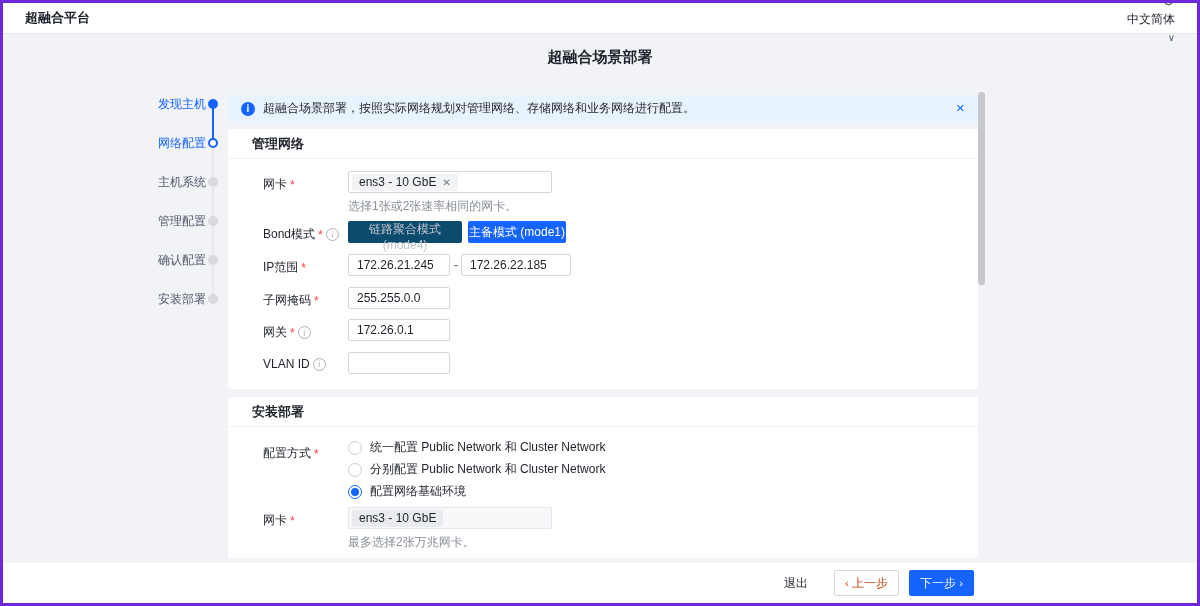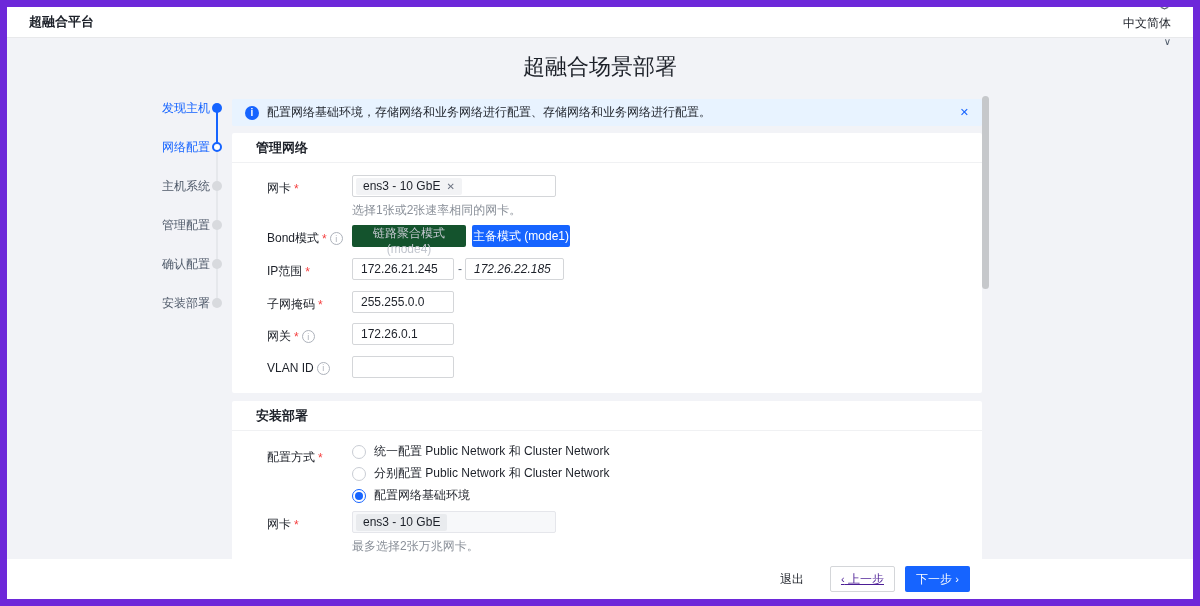--- a/index.html
+++ b/index.html
@@ -1,28 +1,28 @@
 <!DOCTYPE html>
 <html><head>
 <meta charset="utf-8">
 <style>
   * { margin:0; padding:0; box-sizing:border-box; }
   html,body { width:1200px; height:606px; }
   body { font-family:"Liberation Sans","DejaVu Sans",sans-serif; font-size:12px; color:#1d2129; }
-  .page { position:relative; width:1200px; height:606px; background:#f2f3f7; border:7px solid #6d28d9; overflow:hidden; }
+  .page { position:relative; width:1200px; height:606px; background:#f2f3f7; border:3px solid #6d28d9; overflow:hidden; }
 
   
   .topbar { position:absolute; left:0; top:0; width:100%; height:31px; background:#fff; border-bottom:1px solid #e8e9eb; display:flex; align-items:center; justify-content:space-between; padding:0 22px; }
   .brand { font-weight:bold; font-size:13px; color:#1d2129; }
   .lang { display:flex; align-items:flex-end; gap:5px; cursor:pointer; color:#1d2129; font-size:12px;flex-direction:column; }
   .lang svg { display:block; }
   .lang .caret { font-size:10px; color:#4e5969; line-height:1; }
 
   
-  .page-title { position:absolute; top:45px; left:0; width:100%; text-align:center; font-size:22px; font-weight:400; color:#1d2129; }
+  .page-title { position:absolute; top:45px; left:0; width:100%; text-align:center; font-size:15px; font-weight:700; color:#1d2129; }
 
   
   .step-line { position:absolute; left:209px; width:2px; border-radius:1px; }
   .step-line.blue { top:101px; height:39px; background:#1664ff; }
   .step-line.gray { top:140px; height:157px; background:#e6e8ec; }
   .step { position:absolute; left:130px; width:73px; text-align:right; font-size:12px; color:#4e5969; cursor:pointer; line-height:12px; }
   .step.active { color:#1664ff; }
   .step-dot { position:absolute; left:205px; width:10px; height:10px; border-radius:50%; background:#d8dade; }
   .step-dot.done { background:#1664ff; }
   .step-dot.current { background:#fff; border:2px solid #1664ff; }
@@ -44,35 +44,35 @@
   .helper { position:absolute; left:120px; font-size:12px; color:#8a9099; }
 
   .inp { position:absolute; height:22px; border:1px solid #d4d6d9; border-radius:2px; background:#fff; font-family:inherit; font-size:12px; color:#1d2129; padding:0 8px; outline:none; }
   .tag-input { position:absolute; height:22px; border:1px solid #d4d6d9; border-radius:2px; background:#fff; display:flex; align-items:center; padding:0 3px; }
   .tag-input.disabled { background:#f7f8fa; border-color:#e5e6eb; }
   .tag { background:#f2f3f5; border-radius:2px; height:17px; display:flex; align-items:center; padding:0 7px; font-size:12px; color:#1d2129; gap:6px; }
   .tag-input.disabled .tag { background:#e9ebee; }
   .tag-x { color:#6b7280; font-size:10px; cursor:pointer; }
 
   .bond-btn { position:absolute; height:22px; border:none; border-radius:2px; font-family:inherit; font-size:12px; cursor:pointer; }
-  .bond-btn.off { background:#14532d; color:#c2c6ce; }
+  .bond-btn.off { background:#0c4a6e; color:#c2c6ce; }
   .bond-btn.on { background:#1664ff; color:#fff; }
   .dash { position:absolute; color:#4e5969; }
 
   .radio-row { position:absolute; left:120px; display:flex; align-items:center; gap:8px; cursor:pointer; font-size:12px; color:#1d2129; }
   .radio { width:14px; height:14px; border-radius:50%; border:1px solid #c9cdd4; background:#fff; display:flex; align-items:center; justify-content:center; flex:0 0 auto; }
   .radio.on { border-color:#1664ff; }
   .radio.on i { width:8px; height:8px; border-radius:50%; background:#1664ff; }
 
   .scroll-thumb { position:absolute; left:975px; top:89px; width:7px; height:193px; background:#c6c8cb; border-radius:4px; cursor:pointer; }
 
   
   .footer { position:absolute; left:0; bottom:0; width:100%; height:40px; background:#fff; display:flex; align-items:center; justify-content:flex-end; padding-right:223px; }
   .btn-exit { background:none; border:none; font-family:inherit; font-size:12px; color:#1d2129; cursor:pointer; margin-right:26px; }
-  .btn-prev { height:26px; background:#fff; border:1px solid #d4d6d9; border-radius:2px; font-family:inherit; font-size:12px; color:#4c1d95; padding:0 10px; cursor:pointer; margin-right:10px;text-decoration:underline; }
+  .btn-prev { height:26px; background:#fff; border:1px solid #d4d6d9; border-radius:2px; font-family:inherit; font-size:12px; color:#c2410c; padding:0 10px; cursor:pointer; margin-right:10px; }
   .btn-next { height:26px; background:#1664ff; border:none; border-radius:2px; font-family:inherit; font-size:12px; color:#fff; padding:0 11px; cursor:pointer; }
   .chev { font-size:11px; }
 </style>
 </head>
 <body>
 
 <div class="page">
 
   <header class="topbar">
     <div class="brand">超融合平台</div>
@@ -101,21 +101,21 @@
   <div class="step" style="top:290px"><span>安装部署</span></div>
   <span class="step-dot done" style="top:96px"></span>
   <span class="step-dot current" style="top:135px"></span>
   <span class="step-dot" style="top:174px"></span>
   <span class="step-dot" style="top:213px"></span>
   <span class="step-dot" style="top:252px"></span>
   <span class="step-dot" style="top:291px"></span>
 
   <div class="banner">
     <i class="info-circle">i</i>
-    <span class="banner-text">配置网络基础环境，存储网络和业务网络进行配置、存储网络和业务网络进行配置。</span>
+    <span class="banner-text">超融合场景部署，按照实际网络规划对管理网络、存储网络和业务网络进行配置。</span>
     <span class="banner-close">✕</span>
   </div>
 
   <section class="card card1">
     <div class="card-header">管理网络</div>
 
     <div class="f-label" style="top:47px">
       <span>网卡</span>
         <span class="req">*</span>
     </div>
@@ -134,21 +134,21 @@
     </div>
     <button class="bond-btn off" style="left:120px; top:92px; width:114px;">链路聚合模式 (mode4)</button>
     <button class="bond-btn on" style="left:240px; top:92px; width:98px;">主备模式 (mode1)</button>
 
     <div class="f-label" style="top:130px">
       <span>IP范围</span>
         <span class="req">*</span>
     </div>
     <input class="inp" style="left: 120px; top: 125px; width: 102px;" value="172.26.21.245">
     <span class="dash" style="left:226px; top:129px;">-</span>
-    <input class="inp" style="left: 233px; top: 125px; width: 99px; font-style: italic;" value="172.26.22.185">
+    <input class="inp" style="left: 233px; top: 125px; width: 110px;" value="172.26.22.185">
 
     <div class="f-label" style="top:163px">
       <span>子网掩码</span>
         <span class="req">*</span>
     </div>
     <input class="inp" style="left: 120px; top: 158px; width: 102px;" value="255.255.0.0">
 
     <div class="f-label" style="top:195px">
       <span>网关</span>
         <span class="req">*</span>

